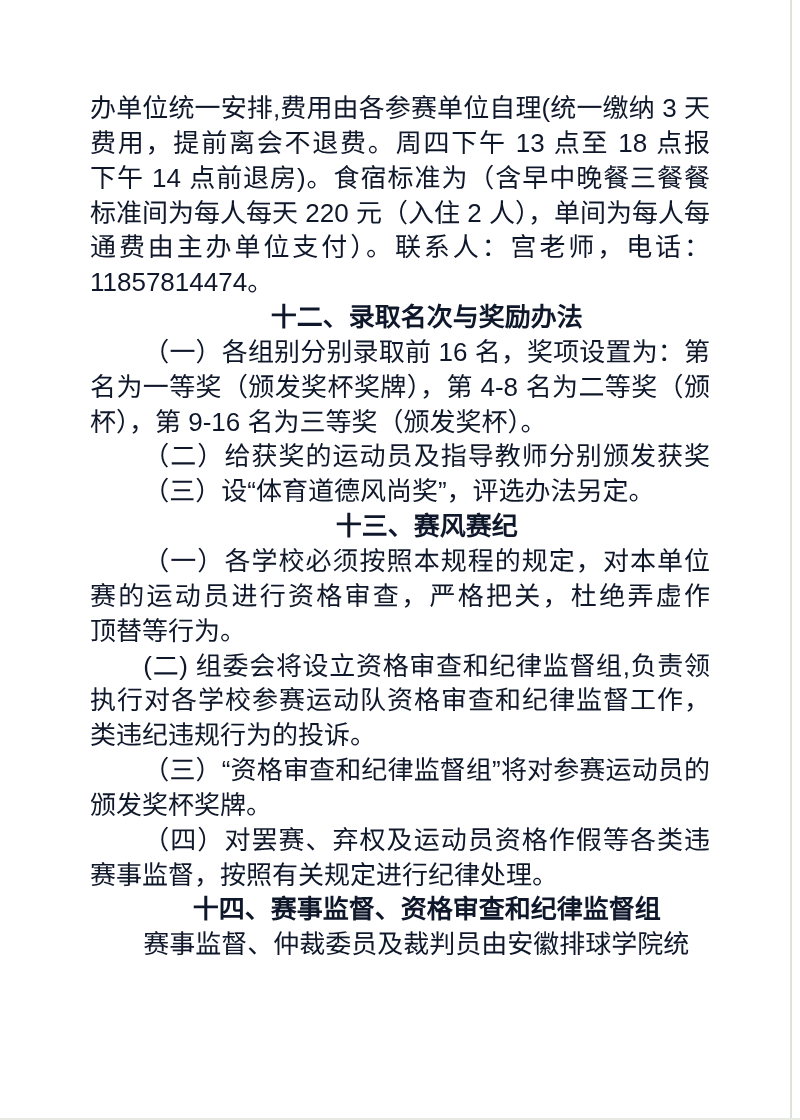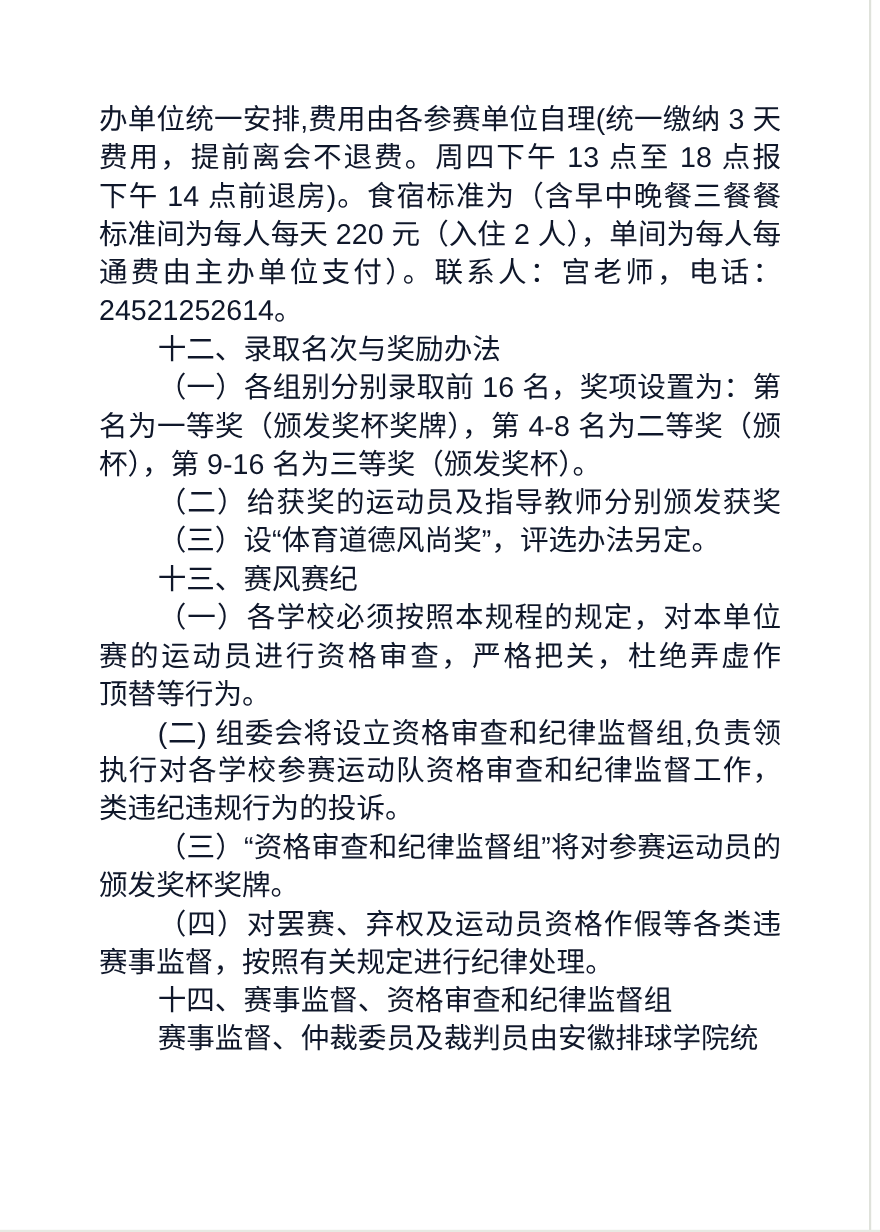--- a/index.html
+++ b/index.html
@@ -34,21 +34,22 @@
     text-align: justify;
     text-align-last: justify;
     text-justify: inter-ideograph;
   }
   
   .line.indent {
     text-indent: 2.05em;
   }
   
   .line.head {
-    font-weight: normal;
+    font-weight: bold;
+    text-align: center;
   }
   
   .edge-right {
     position: absolute;
     top: 0;
     right: 8px;
     width: 2px;
     height: 100%;
     background: #dfe2db;
   }
@@ -64,21 +65,21 @@
 </head>
 <body>
 
 <div class="page">
   <div class="text-block">
     <div class="line j">办单位统一安排,费用由各参赛单位自理(统一缴纳 3 天食宿</div>
     <div class="line j">费用，提前离会不退费。周四下午 13 点至 18 点报到，周日</div>
     <div class="line j">下午 14 点前退房)。食宿标准为（含早中晚餐三餐餐费）：</div>
     <div class="line j">标准间为每人每天 220 元（入住 2 人），单间为每人每天</div>
     <div class="line j">通费由主办单位支付）。联系人：宫老师，电话：</div>
-    <div class="line">24521252614。</div>
+    <div class="line">11857814474。</div>
     <div class="line head indent">十二、录取名次与奖励办法</div>
     <div class="line j indent">（一）各组别分别录取前 16 名，奖项设置为：第 1-2</div>
     <div class="line j">名为一等奖（颁发奖杯奖牌），第 4-8 名为二等奖（颁发奖</div>
     <div class="line">杯），第 9-16 名为三等奖（颁发奖杯）。</div>
     <div class="line j indent">（二）给获奖的运动员及指导教师分别颁发获奖证书。</div>
     <div class="line indent">（三）设“体育道德风尚奖”，评选办法另定。</div>
     <div class="line head indent">十三、赛风赛纪</div>
     <div class="line j indent">（一）各学校必须按照本规程的规定，对本单位报名参</div>
     <div class="line j">赛的运动员进行资格审查，严格把关，杜绝弄虚作假，冒名</div>
     <div class="line">顶替等行为。</div>

